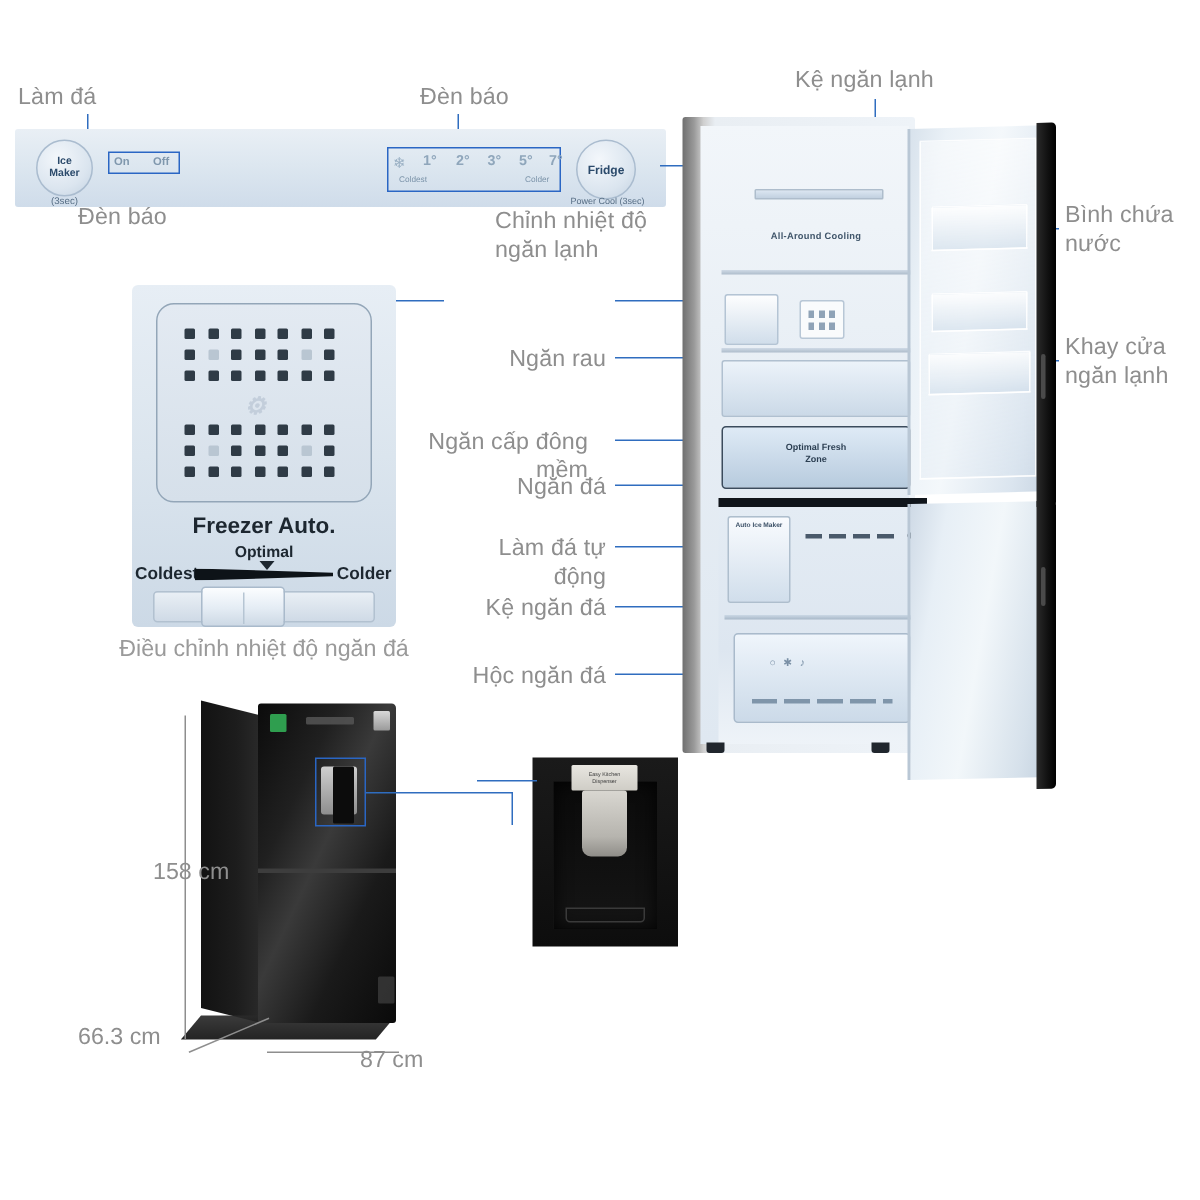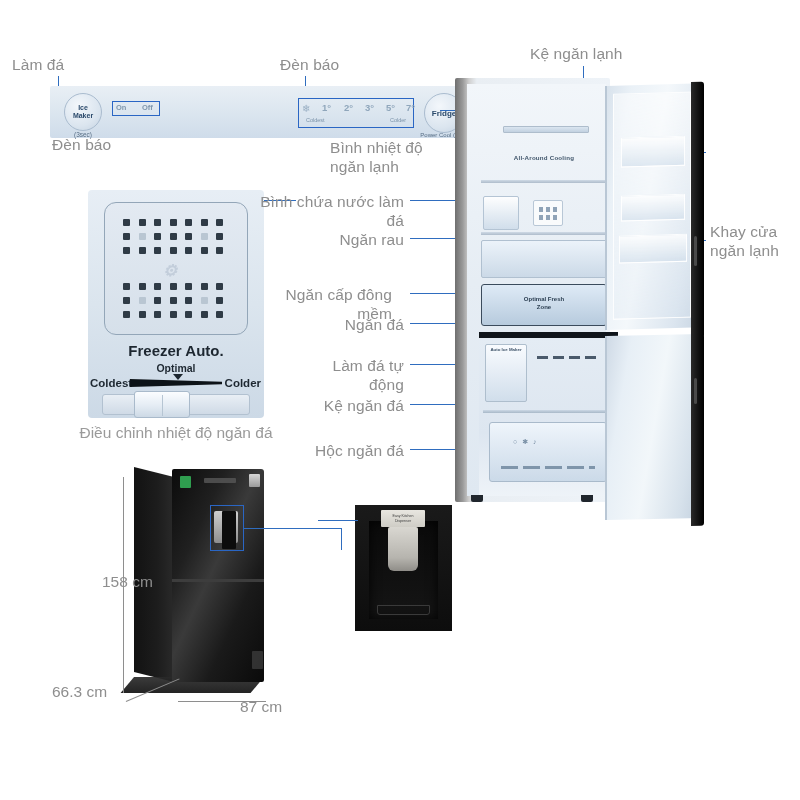--- a/index.html
+++ b/index.html
@@ -31,21 +31,20 @@
   }
   .box-out {
     position: absolute; border: 1.6px solid #2a66c4; background: transparent;
   }
 
   
   #panel {
     position: absolute; left: 10px; top: 86px; width: 434px; height: 52px;
     background: linear-gradient(180deg,#e9eff5 0%, #dde7f0 45%, #cfdcea 100%);
     border-radius: 2px;
-    margin-left: 40px;
   }
   .knob {
     position: absolute; border-radius: 50%;
     background: radial-gradient(circle at 38% 32%, #f3f7fb 0%, #dbe5ef 62%, #c3d2e1 100%);
     border: 1.1px solid #aabccf;
     display: flex; align-items: center; justify-content: center;
     text-align: center;
     color: #2b4a6b; font-weight: bold;
   }
   #knob-ice { left: 14px; top: 7px; width: 38px; height: 38px; font-size: 7px; line-height: 8px; }
@@ -336,21 +335,21 @@
 
   <div class="lbl" style="left:12px; top:55px;">Làm đá</div>
   <div class="ln v" style="left:58px; top:76px; height:14px;"></div>
 
   <div class="lbl" style="left:280px; top:55px;">Đèn báo</div>
   <div class="ln v" style="left:305px; top:76px; height:34px;"></div>
 
   <div class="lbl" style="left:52px; top:135px;">Đèn báo</div>
   <div class="ln v" style="left:86px; top:124px; height:14px;"></div>
 
-  <div class="lbl" style="left:330px; top:138px; width:118px;">Bình nhiệt độ
+  <div class="lbl" style="left:330px; top:138px; width:118px;">Chỉnh nhiệt độ
 ngăn lạnh</div>
   <div class="ln v" style="left:394px; top:126px; height:12px;"></div>
 
   <div id="panel">
     <div class="knob" id="knob-ice">
       <span style="white-space:pre-line">Ice
 Maker</span>
     </div>
     <div class="sub-cap" id="ice-sec">(3sec)</div>
 
@@ -438,21 +437,20 @@
     <div id="ft-arrow"></div>
     <div id="ft-coldest">Coldest</div>
     <div id="grad-bar"></div>
     <div id="ft-colder">Colder</div>
     <div id="slider-track"></div>
     <div id="slider-knob"></div>
   </div>
   <div class="ln h" style="left:264px; top:200px; width:32px;"></div>
   <div id="ftcaption">Điều chỉnh nhiệt độ ngăn đá</div>
 
-  <div class="lbl r" style="left:246px; top:192px; width:158px;">Bình chứa nước làm đá</div>
   <div class="ln h" style="left:410px; top:200px; width:60px;"></div>
   <div class="dot" style="left:466px; top:195px;"></div>
 
   <div class="lbl r" style="left:286px; top:230px; width:118px;">Ngăn rau</div>
   <div class="ln h" style="left:410px; top:238px; width:68px;"></div>
   <div class="dot" style="left:474px; top:233px;"></div>
 
   <div class="lbl r" style="left:254px; top:285px; width:138px;">Ngăn cấp đông mềm</div>
   <div class="ln h" style="left:410px; top:293px; width:68px;"></div>
   <div class="dot" style="left:474px; top:288px;"></div>
@@ -480,20 +478,22 @@
 
   <div class="lbl" style="left:470px; top:76px;">Ngăn lạnh</div>
   <div class="ln h" style="left:552px; top:85px; width:22px;"></div>
   <div class="ln v" style="left:573px; top:85px; height:48px;"></div>
 
   <div class="ln v" style="left:583px; top:97px; height:82px;"></div>
   <div class="dot" style="left:578px; top:174px;"></div>
   <div class="ln v" style="left:583px; top:185px; height:36px;"></div>
   <div class="dot" style="left:578px; top:217px;"></div>
 
+  <div class="lbl" style="left:710px; top:134px; width:84px;">Bình chứa
+nước</div>
   <div class="ln h" style="left:618px; top:152px; width:88px;"></div>
   <div class="dot" style="left:612px; top:147px;"></div>
 
   <div class="lbl" style="left:710px; top:222px; width:86px;">Khay cửa
 ngăn lạnh</div>
   <div class="ln h" style="left:618px; top:240px; width:88px;"></div>
   <div class="dot" style="left:612px; top:235px;"></div>
 
   <div id="fridge">
     <div id="cab-outer">

